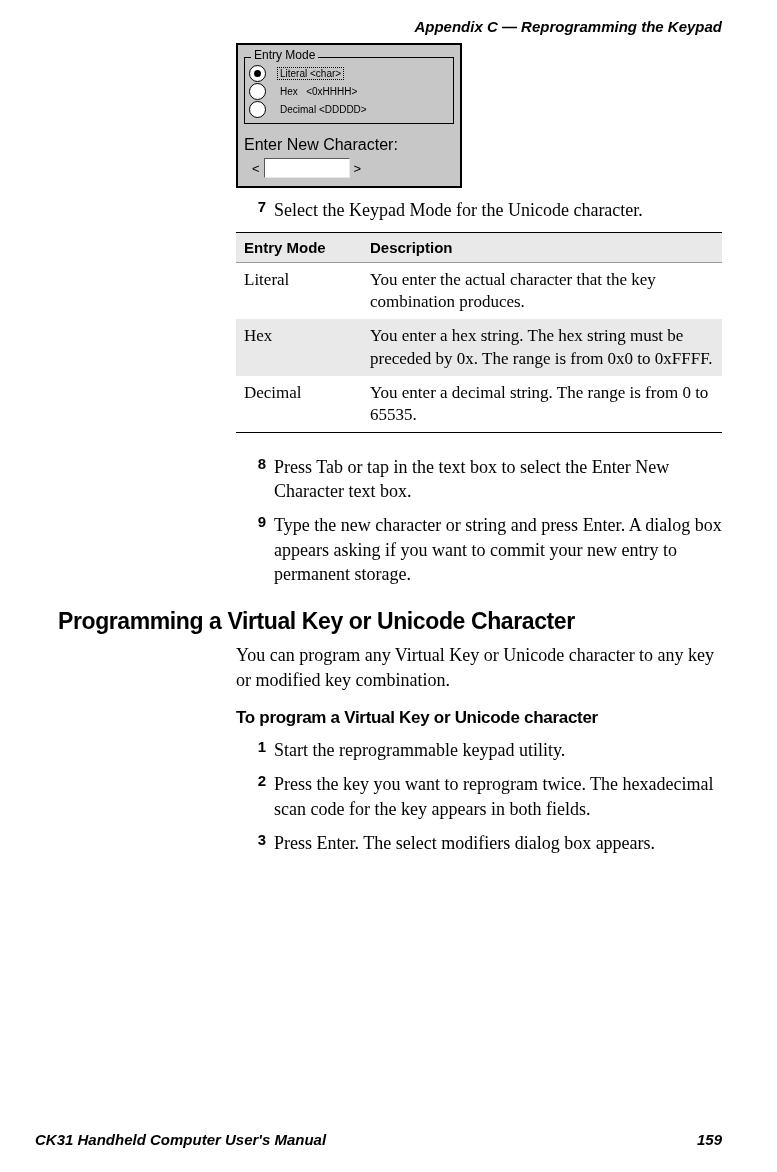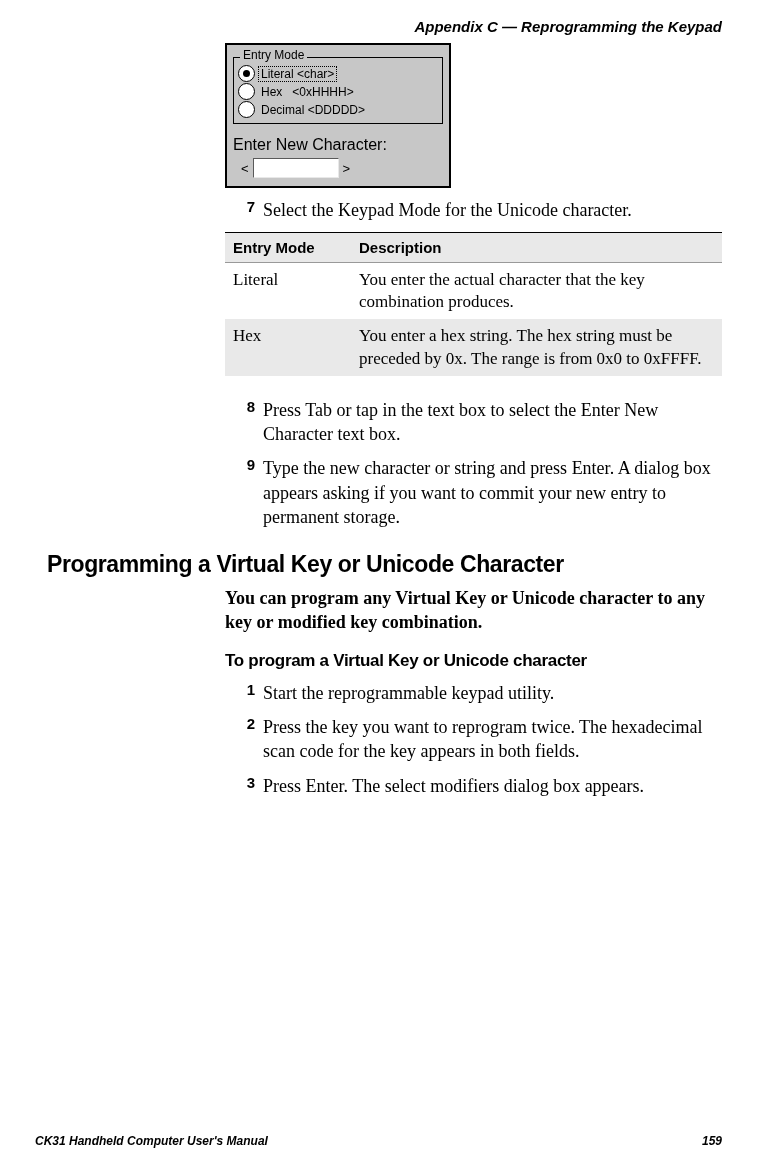--- a/index.html
+++ b/index.html
@@ -17,21 +17,21 @@
   }
   .header {
     text-align: right;
     font-family: Verdana, Arial, sans-serif;
     font-weight: bold;
     font-style: italic;
     font-size: 15px;
     padding: 18px 55px 0 0;
   }
   .content {
-    padding: 0 55px 0 35px;
+    padding: 0 55px 0 46px;
   }
   
   .dialog-wrap {
     margin-left: 190px;
     margin-top: 8px;
     border: 2px solid #000;
     width: 210px;
     background: #c7c7c7;
     font-family: Tahoma, Arial, sans-serif;
     font-size: 13px;
@@ -72,22 +72,23 @@
   }
   .radio.selected::after {
     content: "";
     width: 7px;
     height: 7px;
     background: #000;
     border-radius: 50%;
     display: block;
   }
   .radio-label {
-    font-size: 12px;
+    font-size: 10px;
     padding: 0 2px;
+    margin-left: 8px;
   }
   .radio-row.highlight .radio-label {
     outline: 1px dotted #000;
   }
   .enter-new {
     margin-top: 12px;
     font-size: 16px;
   }
   .char-input-row {
     display: flex;
@@ -158,40 +159,39 @@
     font-family: Arial, Verdana, sans-serif;
     font-weight: 800;
     font-size: 23px;
     margin: 22px 0 8px 12px;
     letter-spacing: -0.4px;
   }
   .body-para {
     margin-left: 190px;
     line-height: 1.35;
     margin-top: 4px;
-    font-weight: bold;
   }
   h3.sub {
     font-family: Arial, Verdana, sans-serif;
     font-weight: 800;
     font-size: 17px;
     margin: 16px 0 6px 190px;
     letter-spacing: -0.3px;
   }
   .footer {
     position: absolute;
     bottom: 24px;
     left: 35px;
     right: 55px;
     display: flex;
     justify-content: space-between;
     font-family: Verdana, Arial, sans-serif;
     font-weight: bold;
     font-style: italic;
-    font-size: 12px;
+    font-size: 15px;
   }
 </style>
 </head>
 <body>
 
 <div class="header">Appendix C — Reprogramming the Keypad</div>
 
 <div class="content">
 
   <div class="dialog-wrap">
@@ -233,20 +233,24 @@
         <th>Description</th>
       </tr>
       <tr>
         <td class="col1">Literal</td>
         <td>You enter the actual character that the key combination produces.</td>
       </tr>
       <tr class="shade">
         <td class="col1">Hex</td>
         <td>You enter a hex string. The hex string must be preceded by 0x. The range is from 0x0 to 0xFFFF.</td>
       </tr>
+      <tr class="last">
+        <td class="col1">Decimal</td>
+        <td>You enter a decimal string. The range is from 0 to 65535.</td>
+      </tr>
     </tbody>
       </table>
 
     <div class="step" style="margin-top:22px">
       <div class="num">8</div>
       <div class="txt">
         <span>Press </span><span class="bold">Tab</span><span> or tap in the text box to select the Enter New Character text box.</span>
       </div>
     </div>
 

